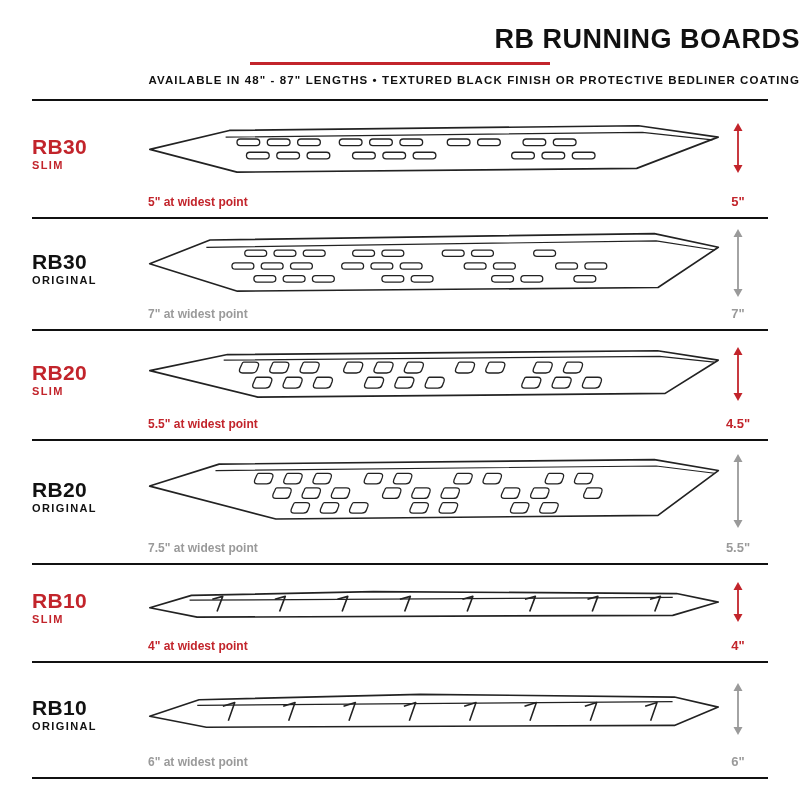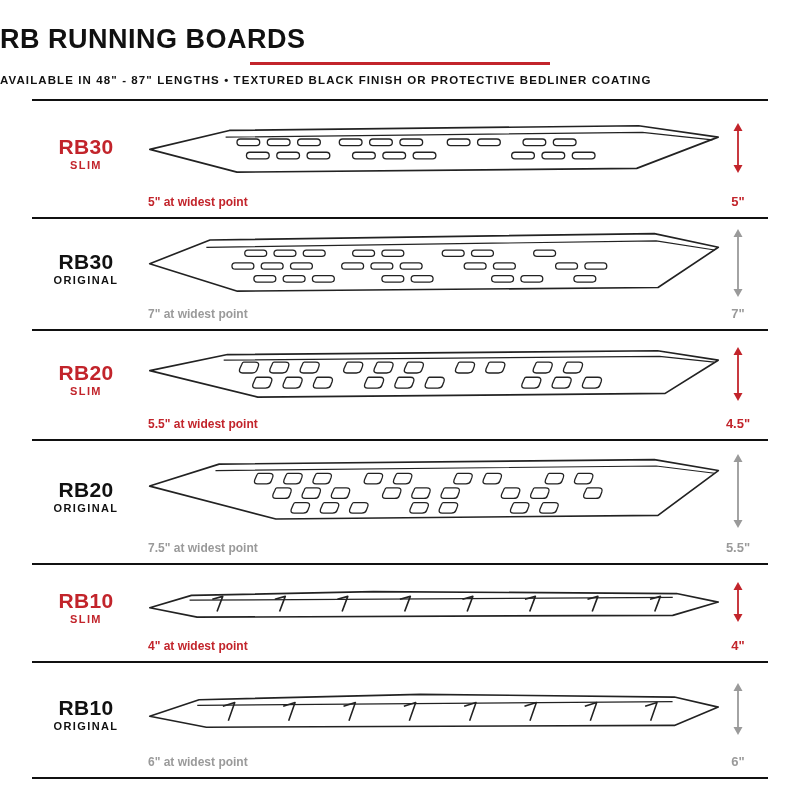--- a/index.html
+++ b/index.html
@@ -7,41 +7,41 @@
     width:800px;height:800px;background:#fff;
     font-family:"Liberation Sans", sans-serif;
     color:#1a1a1a; overflow:hidden; position:relative;
   }
   :root{
     --red:#c2242b;
     --gray:#9a9a9a;
     --ink:#1a1a1a;
   }
   
-  .header{ text-align:left; padding-top:24px; }
+  .header{ text-align:right; padding-top:24px; }
   .title{
     font-size:27px; font-weight:800; letter-spacing:.5px; color:#111;
   }
   .title-underline{
     width:300px;height:3px;background:var(--red);
     margin:7px auto 9px auto;
   }
   .subtitle{
     font-size:11.5px; font-weight:700; letter-spacing:1.1px; color:#111;
     margin-bottom:13px;
   }
   
   .rows{ margin:0 32px; border-top:2px solid #111; }
   .row{ position:relative; border-bottom:2px solid #111; background:#fff; }
   .row.h1{height:116px}.row.h2{height:110px}.row.h3{height:108px}
   .row.h4{height:122px}.row.h5{height:96px}.row.h6{height:114px}
 
   .label{
     position:absolute; left:0; top:50%; transform:translateY(-66%);
-    width:108px; text-align:center;
+    width:108px; text-align:left;
   }
   .model{ font-size:21px; font-weight:800; letter-spacing:.3px; }
   .variant{ font-size:11px; font-weight:700; letter-spacing:1.4px; margin-top:0;}
 
   .slim .model,.slim .variant{ color:var(--red); }
   .original .model,.original .variant{ color:#111; }
 
   .art{
     position:absolute; left:114px; right:46px; top:6px; bottom:26px;
     display:flex; align-items:center; justify-content:center;

